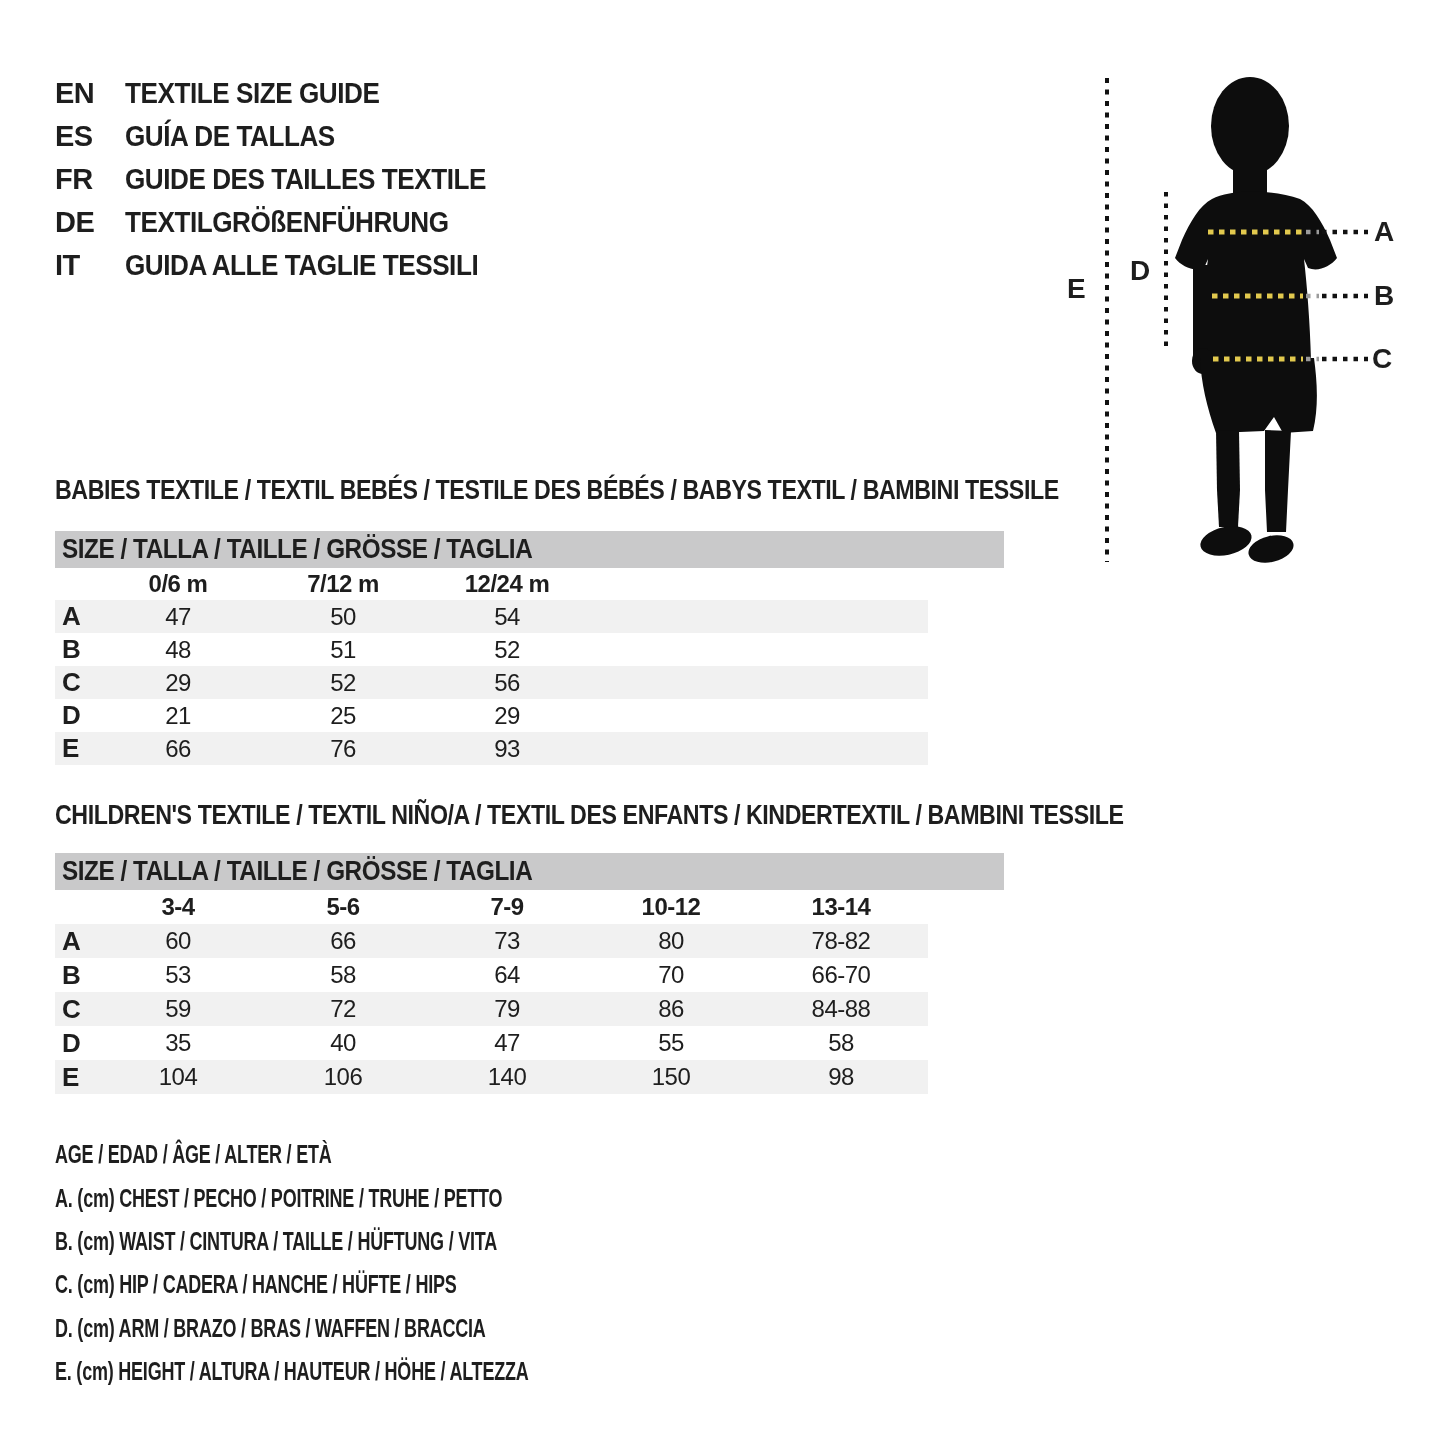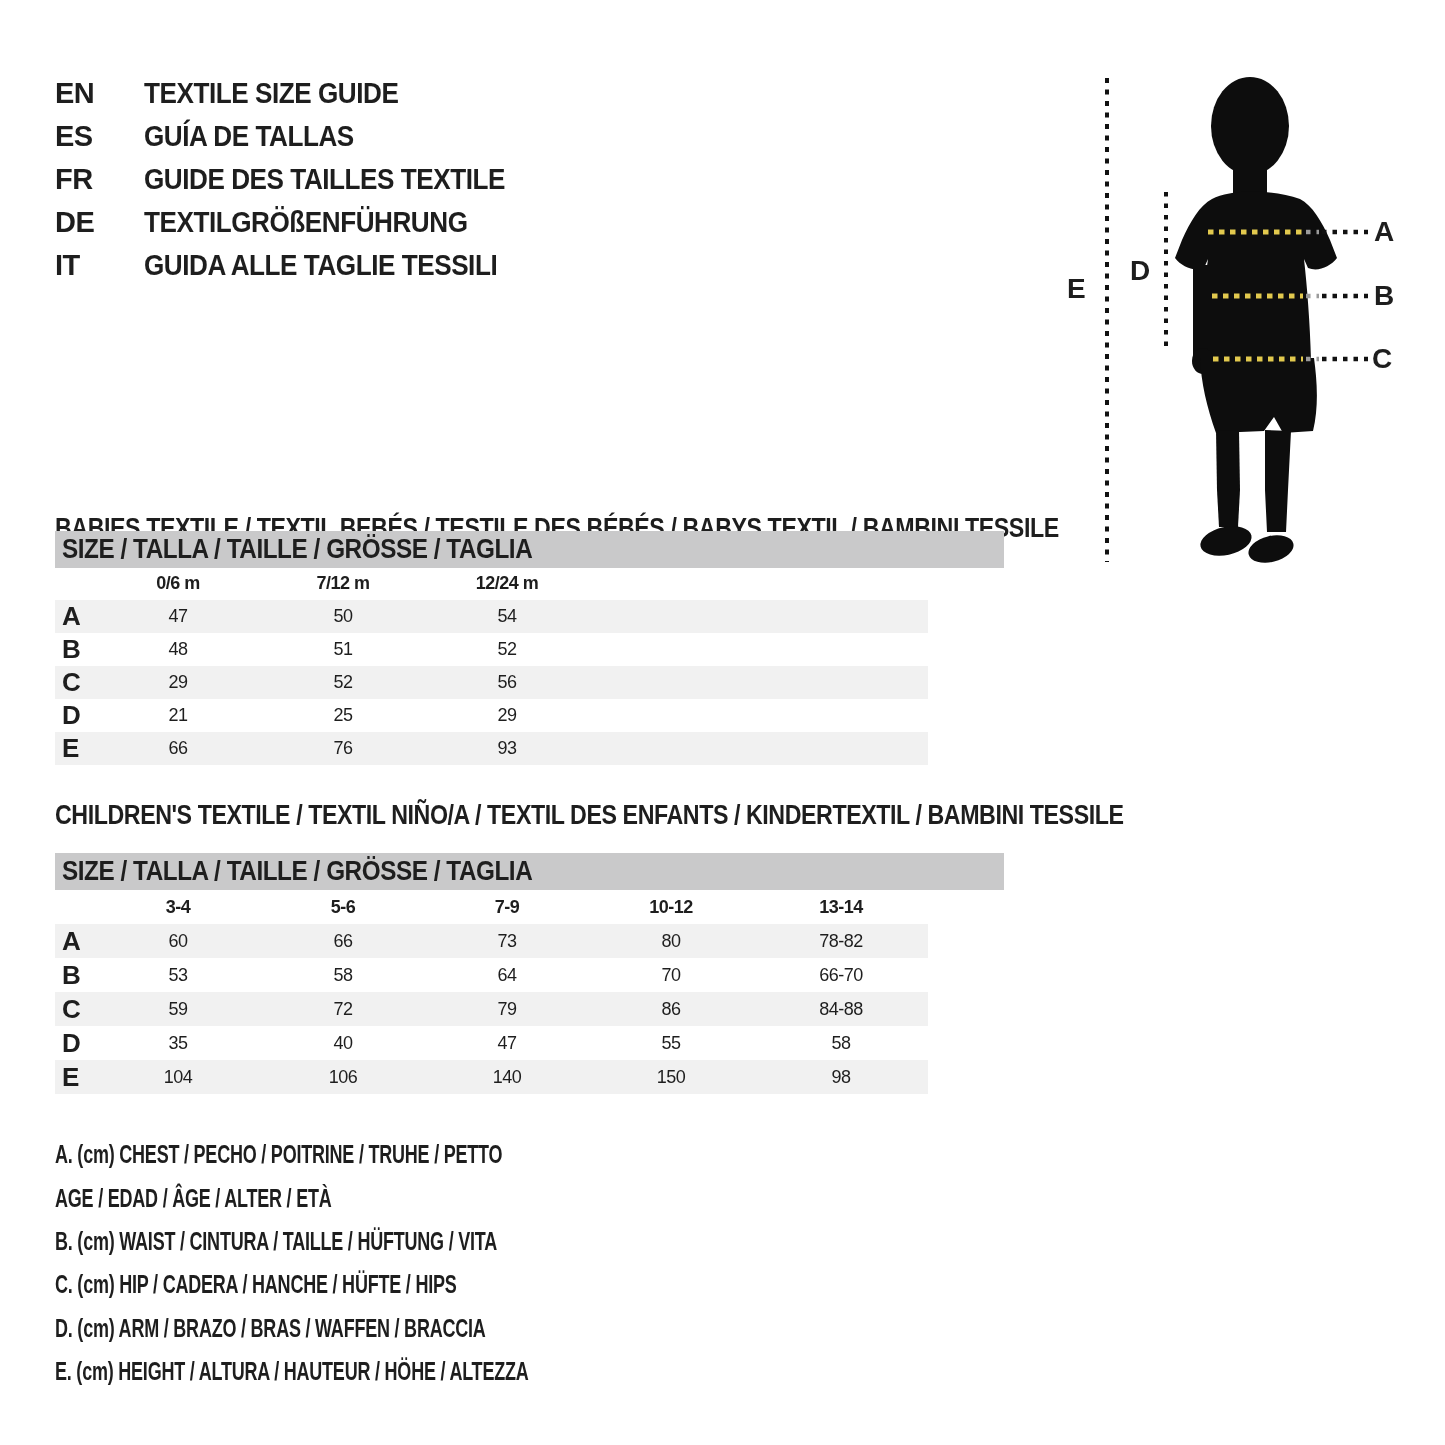--- a/index.html
+++ b/index.html
@@ -11,36 +11,36 @@
   }
   .page { position:absolute; inset:0; }
 
   
   .cond86 { display:inline-block; transform:scaleX(0.86); transform-origin:0 50%; white-space:nowrap; }
   .cond90 { display:inline-block; transform:scaleX(0.90); transform-origin:0 50%; white-space:nowrap; }
   .cond72 { display:inline-block; transform:scaleX(0.72); transform-origin:0 50%; white-space:nowrap; }
 
   
   .lang-block { position:absolute; left:55px; top:72px; }
-  .lang-row { display:flex; height:43px; align-items:center; font-weight:700; font-size:29px; letter-spacing:-0.5px;gap:19px; }
+  .lang-row { display:flex; height:43px; align-items:center; font-weight:700; font-size:29px; letter-spacing:-0.5px; }
   .lang-code { width:70px; flex:none; }
   
   .section-title { position:absolute; left:55px; height:32px; line-height:32px; font-size:27px; font-weight:700; letter-spacing:-0.5px; }
 
   
   .size-bar { position:absolute; left:55px; width:949px; height:37px; background:#c9c9ca; }
   .size-bar span { position:absolute; left:7px; top:0; line-height:37px; font-size:27px; font-weight:700; letter-spacing:-0.5px; }
 
   
   .trow { position:absolute; left:55px; width:873px; }
   .trow.h33 { height:33px; }
   .trow.h34 { height:34px; }
   .zebra { background:#f1f1f1; }
   .rlabel { position:absolute; left:7px; top:0; height:100%; font-weight:700; font-size:26px; letter-spacing:-0.5px; display:flex; align-items:center; }
-  .cell { position:absolute; top:0; height:100%; width:140px; text-align:center; font-size:18px; letter-spacing:-0.5px;
+  .cell { position:absolute; top:0; height:100%; width:140px; text-align:center; font-size:24px; letter-spacing:-0.5px;
           display:flex; align-items:center; justify-content:center; }
   .cell.bold { font-weight:700; }
   .c0 { left:53px; } .c1 { left:218px; } .c2 { left:382px; } .c3 { left:546px; } .c4 { left:716px; }
 
   
   .legend-block { position:absolute; left:55px; top:1133px; }
   .legend-line { height:43.4px; display:flex; align-items:center; font-size:25px; font-weight:700; letter-spacing:-0.3px; }
 
   
   .fig-svg { position:absolute; left:1060px; top:60px; width:385px; height:540px; }
@@ -111,21 +111,21 @@
       <line x1="262" y1="299" x2="308" y2="299" stroke="#111" stroke-width="4.5" stroke-dasharray="4.5 6"></line>
     </g>
   </svg>
 
   <div class="fig-label" style="left:1374px; top:217px;">A</div>
   <div class="fig-label" style="left:1374px; top:281px;">B</div>
   <div class="fig-label" style="left:1372px; top:344px;">C</div>
   <div class="fig-label" style="left:1130px; top:256px;">D</div>
   <div class="fig-label" style="left:1067px; top:274px;">E</div>
 
-  <div class="section-title" style="top:474px;margin-top:38px;">
+  <div class="section-title" style="top:474px;">
     <span class="cond86">BABIES TEXTILE / TEXTIL BEBÉS / TESTILE DES BÉBÉS / BABYS TEXTIL / BAMBINI TESSILE</span>
   </div>
 
   <div class="size-bar" style="top:531px;">
     <span class="cond90">SIZE / TALLA / TAILLE / GRÖSSE / TAGLIA</span>
   </div>
 
   <div class="trow h33" style="top:567px;">
     <div class="cell bold c0">0/6 m</div>
     <div class="cell bold c1">7/12 m</div>
@@ -215,26 +215,26 @@
     <div class="rlabel">E</div>
     <div class="cell c0">104</div>
     <div class="cell c1">106</div>
     <div class="cell c2">140</div>
     <div class="cell c3">150</div>
     <div class="cell c4">98</div>
   </div>
 
   <div class="legend-block">
     <div class="legend-line">
+        <span class="cond72">AGE / EDAD / ÂGE / ALTER / ETÀ</span>
+      </div>
+    <div class="legend-line">
         <span class="cond72">A. (cm) CHEST / PECHO / POITRINE / TRUHE / PETTO</span>
       </div>
     <div class="legend-line">
-        <span class="cond72">AGE / EDAD / ÂGE / ALTER / ETÀ</span>
-      </div>
-    <div class="legend-line">
         <span class="cond72">B. (cm) WAIST / CINTURA / TAILLE / HÜFTUNG / VITA</span>
       </div>
     <div class="legend-line">
         <span class="cond72">C. (cm) HIP / CADERA / HANCHE / HÜFTE / HIPS</span>
       </div>
     <div class="legend-line">
         <span class="cond72">D. (cm) ARM / BRAZO / BRAS / WAFFEN / BRACCIA</span>
       </div>
     <div class="legend-line">
         <span class="cond72">E. (cm) HEIGHT / ALTURA / HAUTEUR / HÖHE / ALTEZZA</span>

